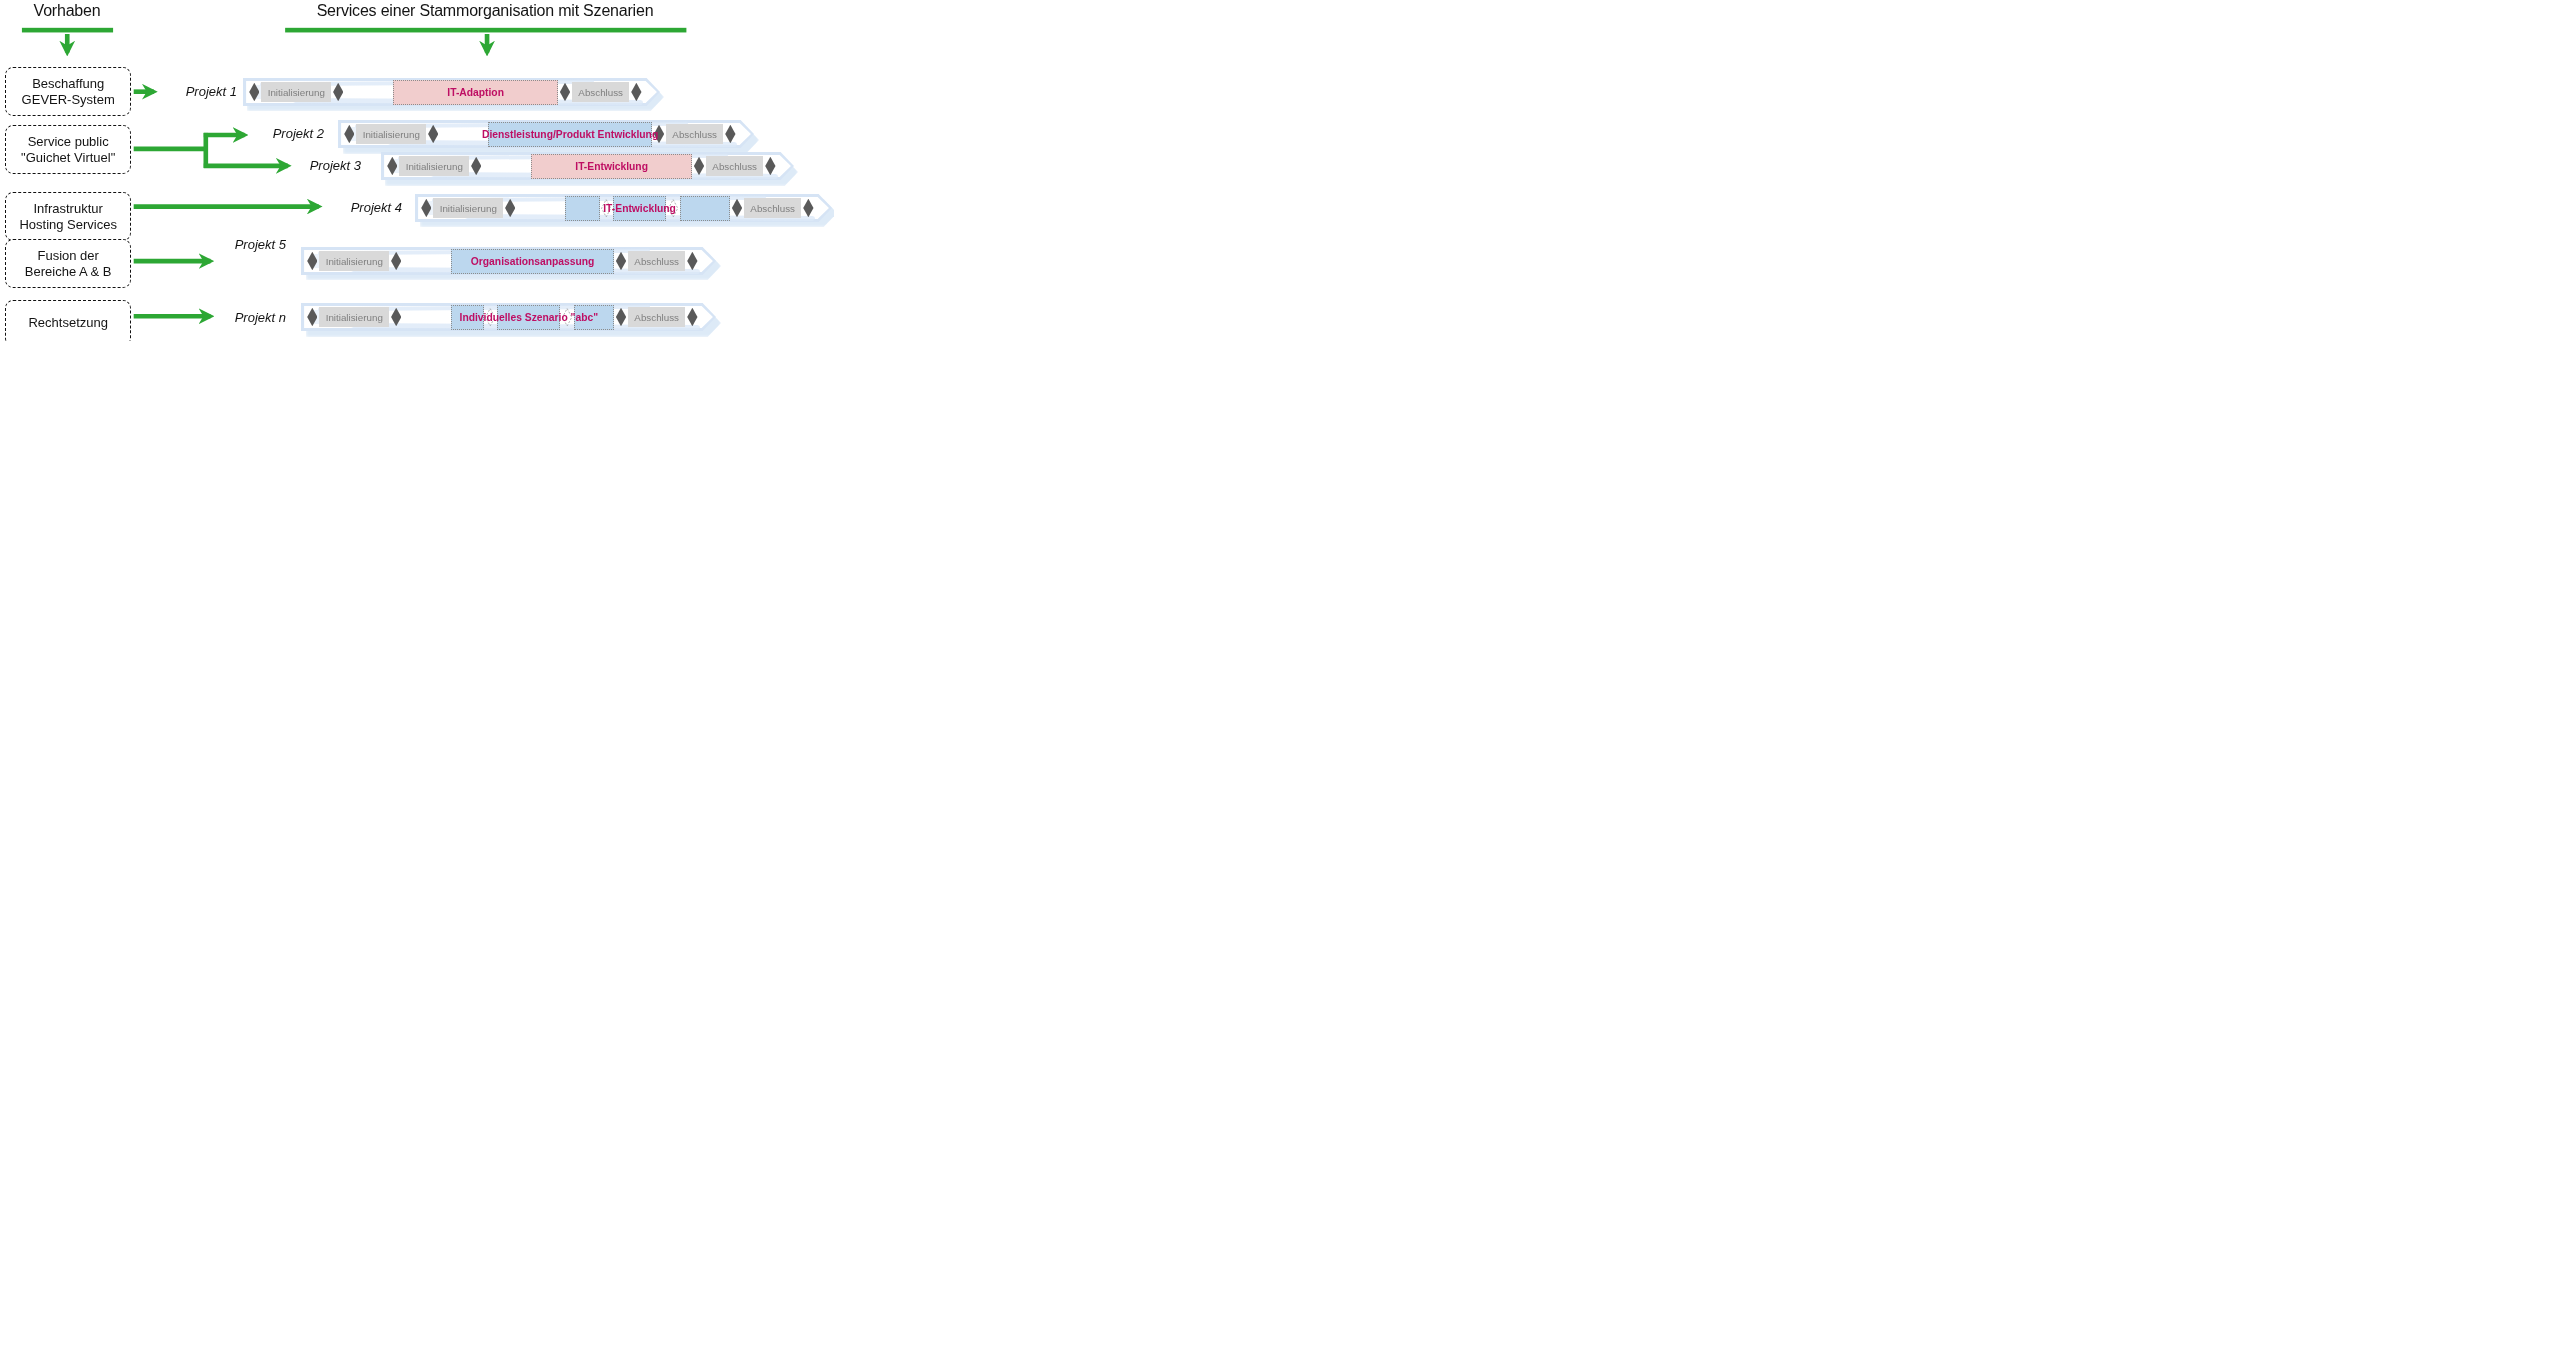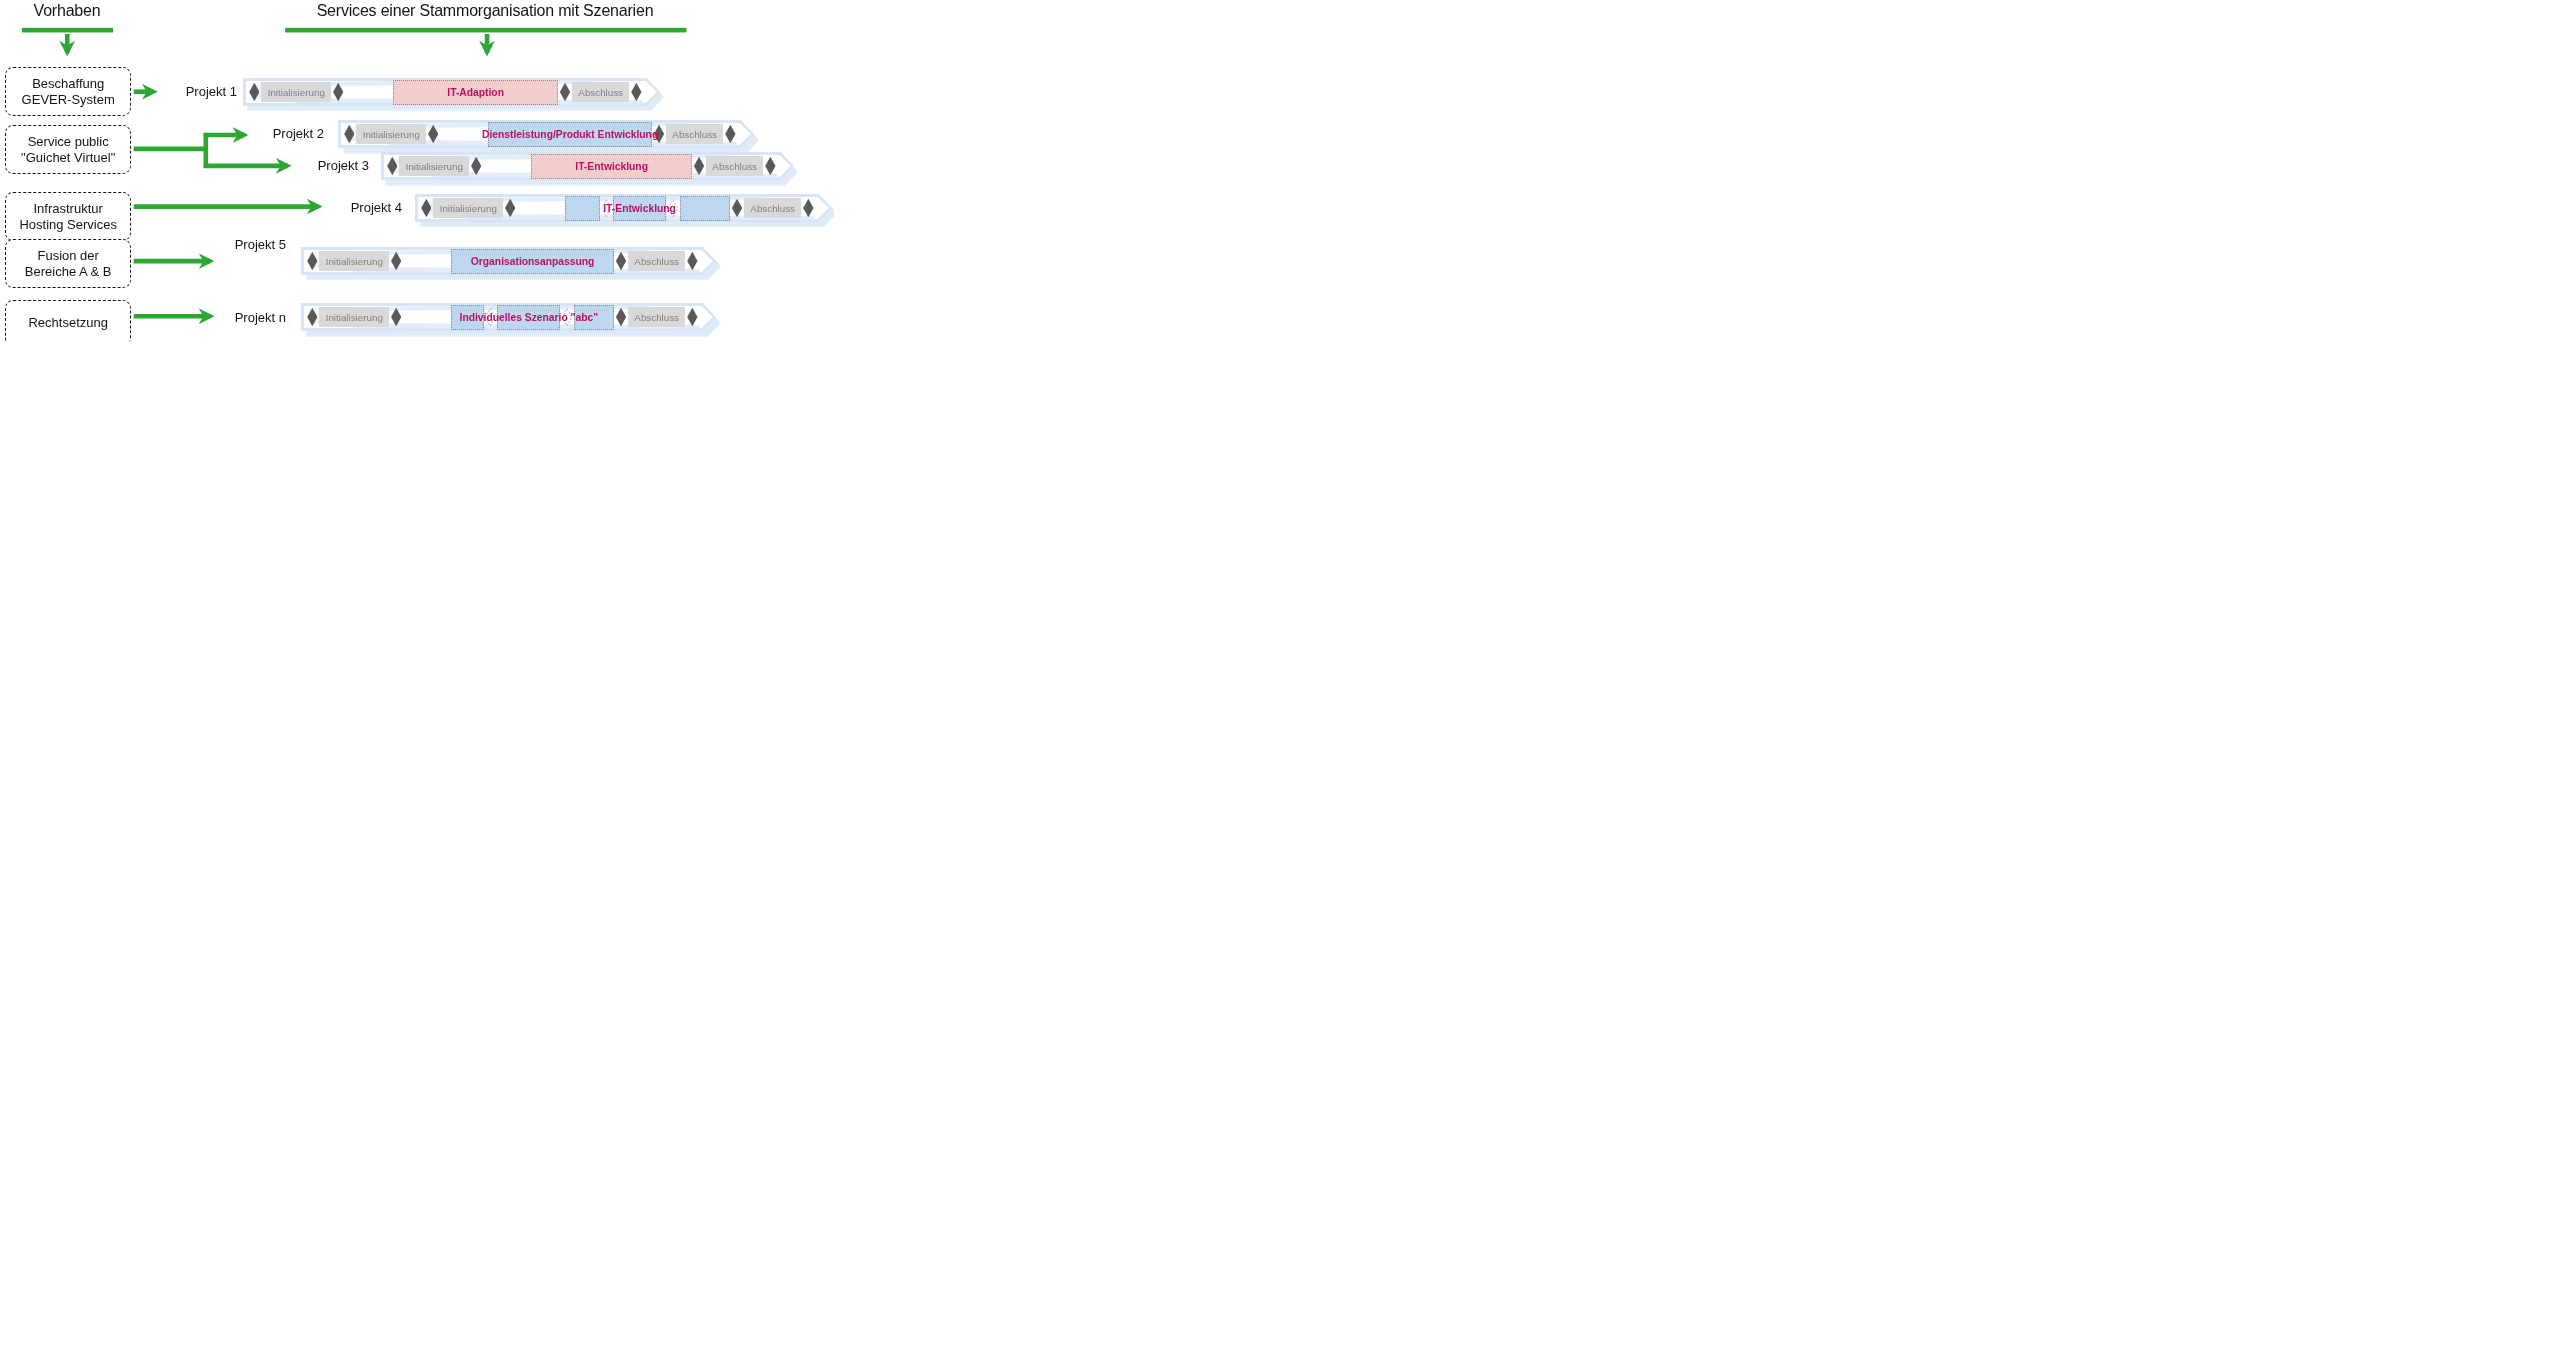--- a/index.html
+++ b/index.html
@@ -7,21 +7,21 @@
   .title{position:absolute;top:2.1px;transform:translateX(-50%);font-size:16px;font-weight:300;
          color:#141414;white-space:nowrap;letter-spacing:-0.2px;}
   #connector-layer{position:absolute;inset:0;width:834px;height:341px;pointer-events:none;}
   .gl{stroke:var(--green);stroke-width:9;fill:none;}
   .gf{fill:var(--green);}
   #ah path{fill:var(--green);}
   .vbox{position:absolute;border:1.5px dashed #111;border-radius:8.2px;background:#fff;
         display:flex;align-items:center;justify-content:center;}
   .vbox-label{text-align:center;font-size:13px;line-height:1.22;color:#141414;}
   .project-label{position:absolute;width:93px;text-align:right;font-size:13px;color:#141414;
-        height:17.5px;line-height:17.5px;white-space:nowrap;}
+        height:17.5px;line-height:17.5px;white-space:nowrap;font-style:italic;}
   .bar-shadow{position:absolute;background:#CBDFF3;opacity:.65;filter:blur(1.5px);
         clip-path:polygon(0 0,calc(100% - 13.4px) 0,100% 50%,calc(100% - 13.4px) 100%,0 100%);}
   .bar{position:absolute;background:var(--bar_border);
         clip-path:polygon(0 0,calc(100% - 13.4px) 0,100% 50%,calc(100% - 13.4px) 100%,0 100%);}
   .bar-inner{position:absolute;inset:3.1px;background:var(--bar_fill);z-index:1;
         clip-path:polygon(0 0,calc(100% - 11.3px) 0,100% 50%,calc(100% - 11.3px) 100%,0 100%);}
   .streak{position:absolute;background:var(--streak);opacity:.8;border-radius:3.1px;z-index:2;}
   .s1{left:4%;top:2.6px;width:80%;height:4.1px;transform:rotate(-.4deg);}
   .s2{left:12%;bottom:2.6px;width:84%;height:4.6px;transform:rotate(.3deg);}
   .s3{left:2%;top:7.2px;width:7%;height:13.4px;border-radius:5.2px;opacity:.55;}
@@ -136,21 +136,21 @@
               <span>Dienstleistung/Produkt Entwicklung</span>
             </div>
           </div>
         <div class="diamond"></div>
         <div class="milestone">Abschluss</div>
         <div class="diamond"></div>
       </div>
     </div>
   </div>
     <div>
-    <div class="project-label" style="left: 276px; top: 157px;">Projekt 3</div>
+    <div class="project-label" style="left: 268px; top: 157px;">Projekt 3</div>
     <div class="bar-shadow" style="left: 385px; top: 158px; width: 413px; height: 28px;"></div>
     <div class="bar" style="left: 381px; top: 152px; width: 413px; height: 28px;">
       <div class="bar-inner"></div>
       <div class="streak s1"></div>
       <div class="streak s2"></div>
       <div class="streak s3"></div>
       <div class="bar-content">
         <div class="diamond"></div>
         <div class="milestone">Initialisierung</div>
         <div class="diamond"></div>

